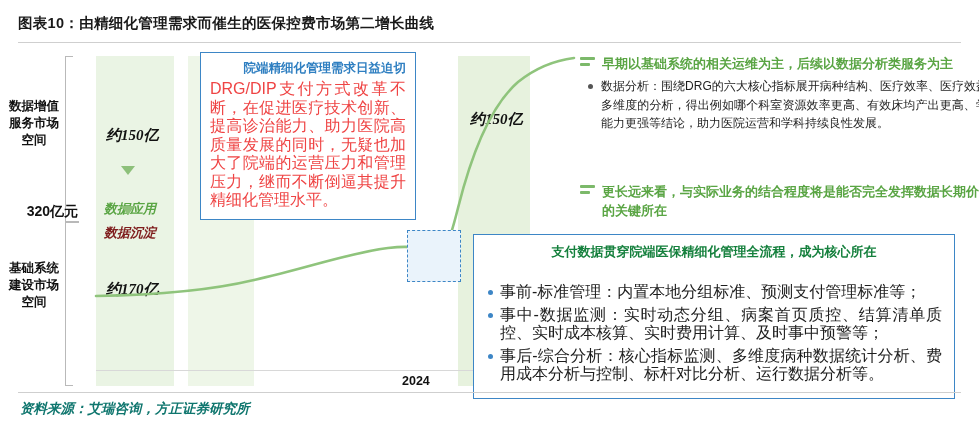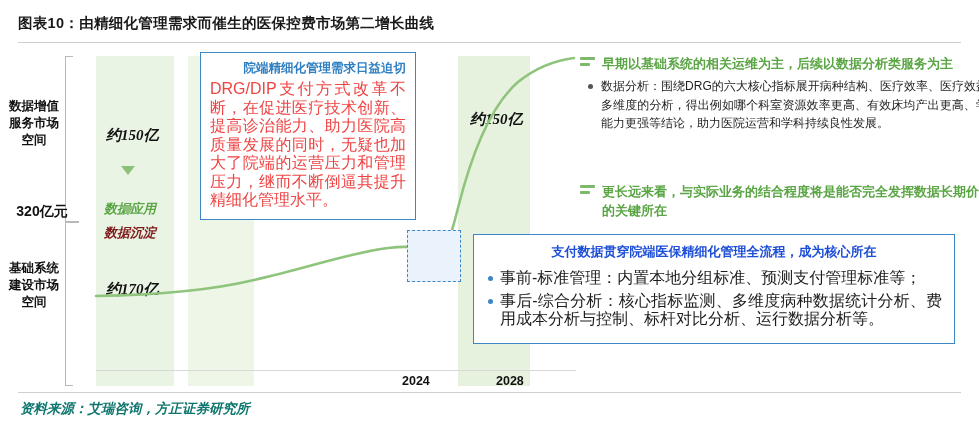--- a/index.html
+++ b/index.html
@@ -92,21 +92,21 @@
     color: #111;
     line-height: 17px;
     text-align: center;
     width: 60px;
   }
   .axis-value {
     position: absolute;
     left: -12px;
     top: 155px;
     width: 72px;
-    text-align: center;
+    text-align: right;
     font-size: 14px;
     font-weight: bold;
     color: #111;
   }
   
   .band {
     position: absolute;
     top: 8px;
     height: 330px;
     box-sizing: border-box;
@@ -215,24 +215,24 @@
     top: 186px;
     width: 482px;
     border: 1.4px solid #3d86c6;
     background: #ffffff;
     box-sizing: border-box;
     padding: 8px 12px 10px 12px;
   }
   .callout-blue-bottom .hd {
     font-size: 13px;
     font-weight: bold;
-    color: #1d4ed8;
+    color: #15803d;
     text-align: center;
     line-height: 18px;
-    margin-bottom: 8px;
+    margin-bottom: 22px;
   }
   .bullet-row {
     display: flex;
     align-items: flex-start;
     margin-bottom: 4px;
   }
   .bullet-dot {
     flex: 0 0 auto;
     width: 5px;
     height: 5px;
@@ -352,20 +352,24 @@
     </div>
 
     <div class="callout-blue-bottom">
       <div class="hd">支付数据贯穿院端医保精细化管理全流程，成为核心所在</div>
       <div class="bullet-row">
         <span class="bullet-dot"></span>
         <span class="bullet-text">事前-标准管理：内置本地分组标准、预测支付管理标准等；</span>
       </div>
       <div class="bullet-row">
         <span class="bullet-dot"></span>
+        <span class="bullet-text">事中-数据监测：实时动态分组、病案首页质控、结算清单质控、实时成本核算、实时费用计算、及时事中预警等；</span>
+      </div>
+      <div class="bullet-row">
+        <span class="bullet-dot"></span>
         <span class="bullet-text">事后-综合分析：核心指标监测、多维度病种数据统计分析、费用成本分析与控制、标杆对比分析、运行数据分析等。</span>
       </div>
     </div>
 
     <div class="green-block" style="left:562px; top:6px;">
       <div class="green-hd">
         <span class="eq-mark">
             <i></i>
             <i class="short"></i>
           </span>

